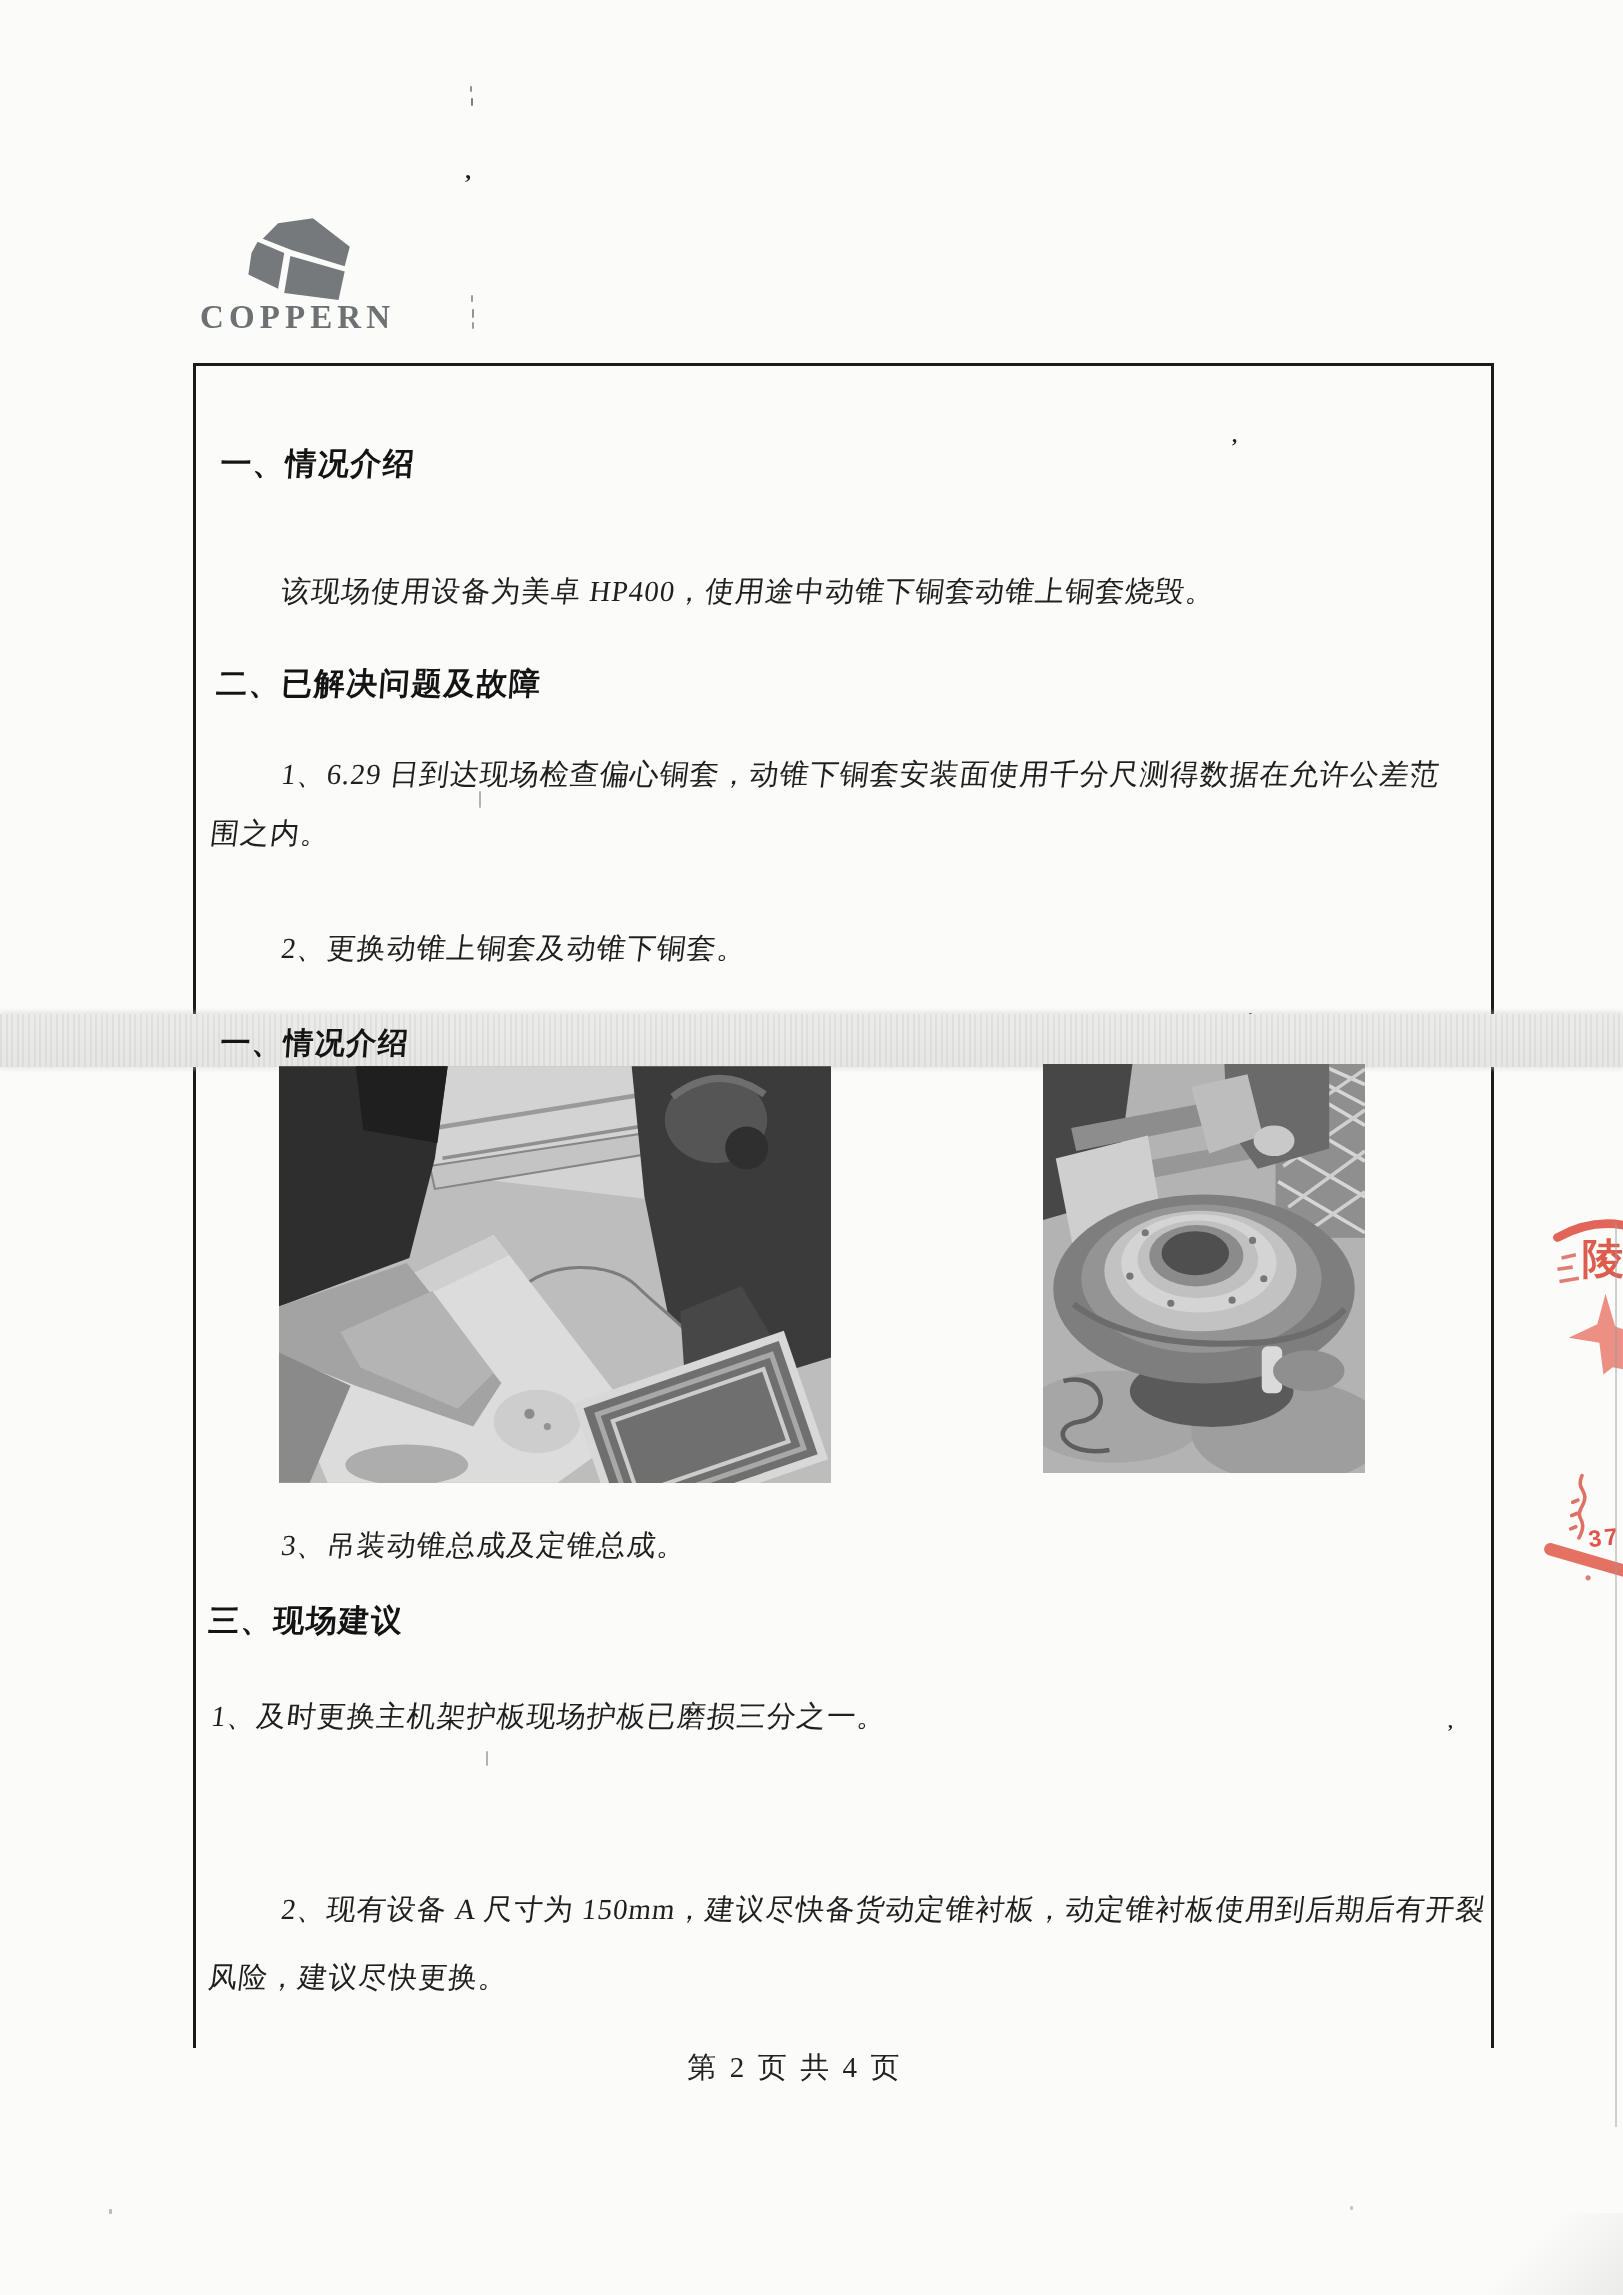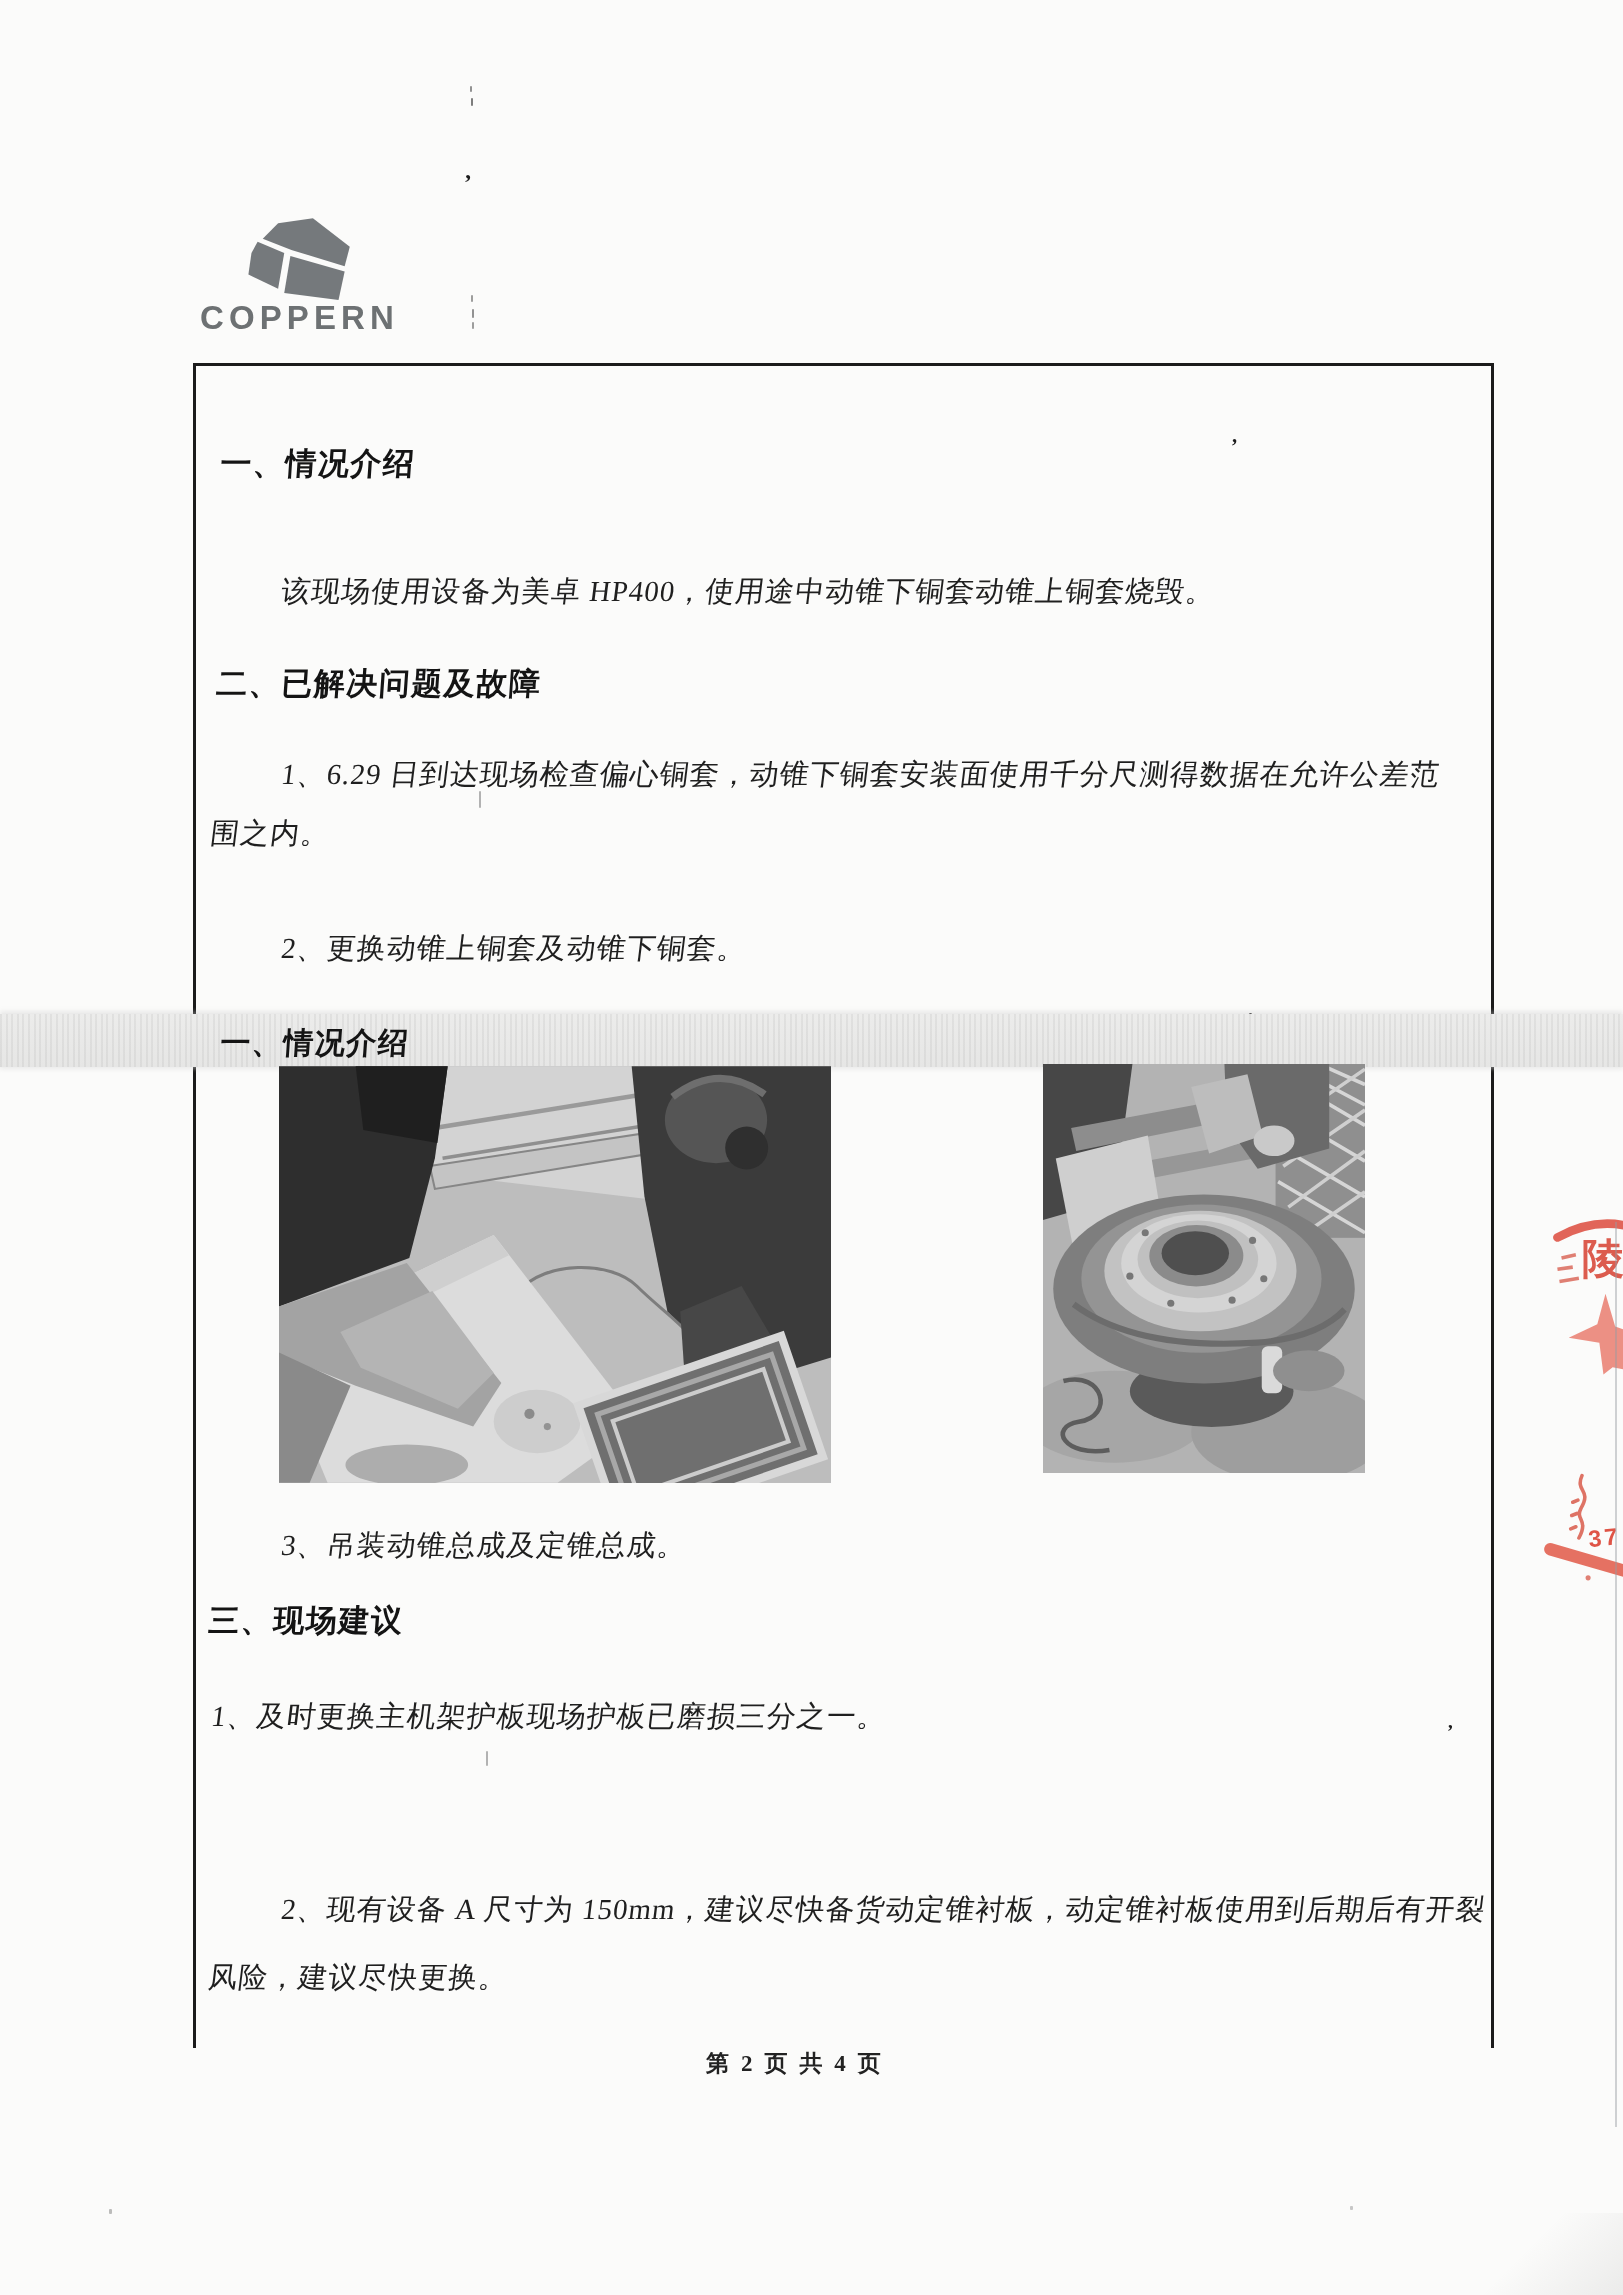--- a/index.html
+++ b/index.html
@@ -5,44 +5,43 @@
   html,body{margin:0;padding:0;}
   body{
     width:1623px;height:2295px;position:relative;overflow:hidden;
     background:#fbfbfa;
     font-family:"Liberation Serif","DejaVu Serif",serif;
     color:#1d1d1d;
   }
   .abs{position:absolute;}
   
   .brand-text{
-    font-family:Liberation Sans, sans-serif;
+    font-family:Liberation Serif, serif;
     font-size:33px;font-weight:bold;letter-spacing:5.1px;color:#6d7173;
   }
   
   .frame{
     left:193px;top:363px;width:1301px;height:1685px;
     border-top:3.6px solid #1b1b1b;border-left:3.6px solid #1b1b1b;border-right:3.6px solid #1b1b1b;
     box-sizing:border-box;background:transparent;
   }
   
   .h{
     font-size:31px;font-weight:bold;color:#141414;
     transform:skewX(-4deg);transform-origin:left bottom;white-space:nowrap;
     letter-spacing:1.5px;
   }
   .p{
     font-size:29px;color:#1f1f1f;
     transform:skewX(-7deg);transform-origin:left bottom;white-space:nowrap;
     letter-spacing:1px;
   }
   .footer-text{
-    font-size:23px;color:#222;letter-spacing:3.1px;white-space:nowrap;
+    font-size:29px;color:#222;letter-spacing:3.1px;white-space:nowrap;
     transform:translateX(-50%);
-    font-weight:bold;
   }
   
   .scan-band{
     left:0;top:1014px;width:1623px;height:53px;
     background:
       repeating-linear-gradient(90deg, rgba(120,120,120,0.10) 0 2px, rgba(255,255,255,0) 2px 5.6px),
       linear-gradient(#ececeb,#e6e6e5);
     box-shadow:0 -3.1px 4.1px rgba(200,200,200,0.35), 0 3.1px 4.1px rgba(215,215,215,0.45);
   }
   

